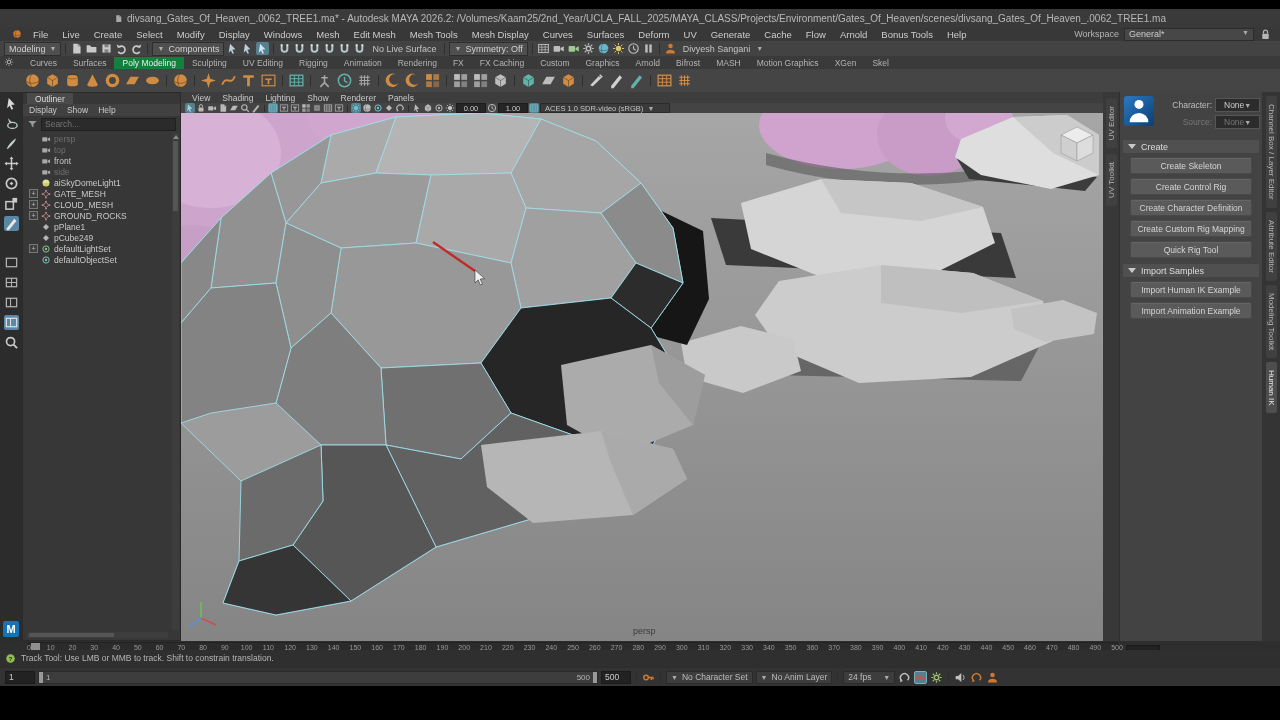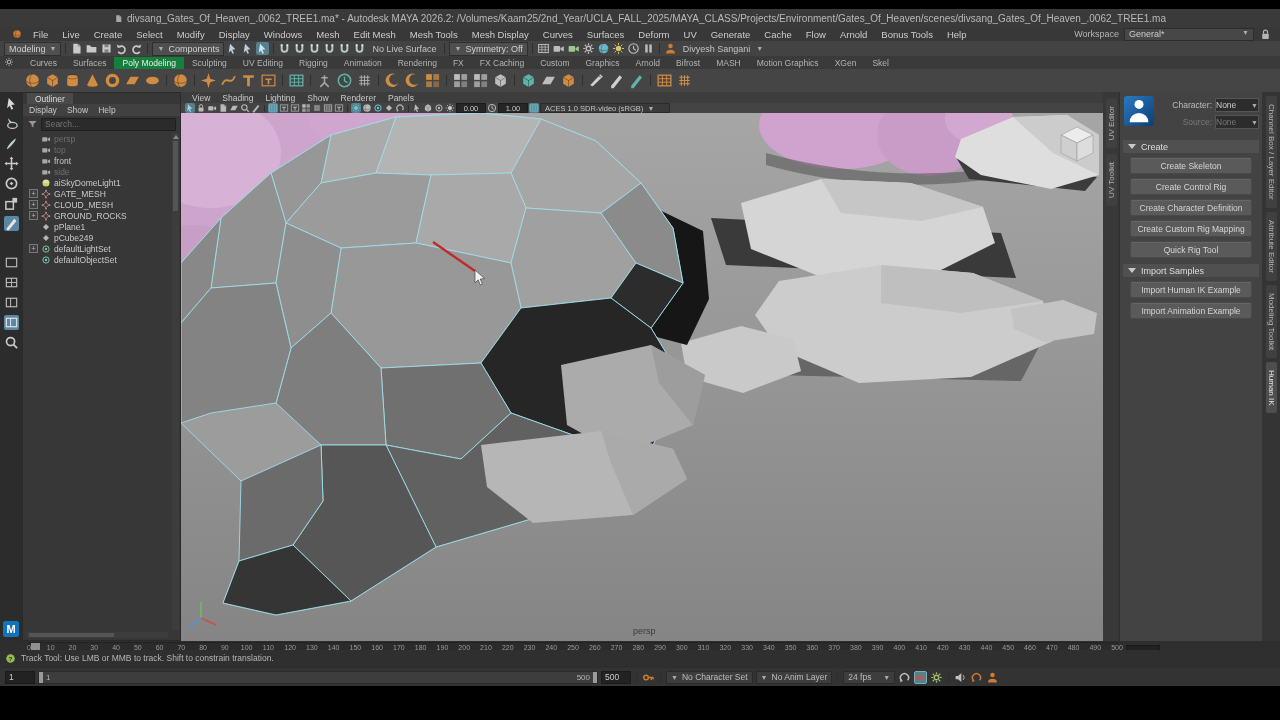--- a/index.html
+++ b/index.html
@@ -77,21 +77,21 @@
   .vtab{writing-mode:vertical-rl;font-size:8px;color:#b5b5b5;background:#404040;padding:8px 1px;border-radius:2px;white-space:nowrap;}
   .vtab.flip{transform:rotate(180deg);}
   .vtab.on{background:#4e4e4e;color:#e8e8e8;}
   
   #hik{position:absolute;left:1119px;top:0;width:143px;height:549px;background:#434343;border-left:1px solid #2e2e2e;box-sizing:border-box;}
   #hik-head{position:absolute;left:4px;top:4px;width:135px;height:34px;display:flex;gap:4px;}
   #hik-avatar{width:30px;height:30px;background:linear-gradient(135deg,#2b79c2,#0b3f73);border-radius:3px;position:relative;}
   #hik-rows{flex:1;display:flex;flex-direction:column;gap:3px;padding-top:2px;margin-left:10px;}
   .hik-row{display:flex;align-items:center;gap:3px;}
   .hik-row .lab{width:44px;text-align:right;font-size:8.5px;color:#bdbdbd;}
-  .hik-row .dd{flex:1;background:#2c2c2c;border:1px solid #555;height:12px;display:flex;align-items:center;justify-content:space-between;padding:0 0;font-size:8.5px;color:#ccc;}
+  .hik-row .dd{flex:1;background:#2c2c2c;border:1px solid #555;height:12px;display:flex;align-items:center;justify-content:space-between;padding:0 8px;font-size:8.5px;color:#ccc;}
   .hik-row.dim .lab,.hik-row.dim .dd{color:#777;}
   .hik-section{margin:6px 3px 4px 3px;background:#505050;height:13px;display:flex;align-items:center;gap:5px;padding:0 5px;font-size:9px;color:#dedede;border-radius:1px;}
   .tri{width:0;height:0;border-left:4px solid transparent;border-right:4px solid transparent;border-top:5px solid #c9c9c9;}
   .hik-btn{margin:4px auto;width:120px;height:15px;background:#5a5a5a;border:1px solid #494949;border-radius:2px;
      display:flex;align-items:center;justify-content:center;font-size:8.5px;color:#d6d6d6;box-shadow:inset 0 1px 0 rgba(255,255,255,.07);}
   
   #timeline{top:641px;height:27px;background:#2e2e2e;}
   #ruler{position:absolute;left:28px;top:1px;width:1090px;height:24px;background:#2b2b2b;border:1px solid #222;box-sizing:border-box;}
   .tk{position:absolute;top:1px;font-size:7px;color:#9a9a9a;transform:translateX(-50%);}
   .tkl{position:absolute;bottom:1px;width:1px;height:8px;background:#5b5b5b;}

